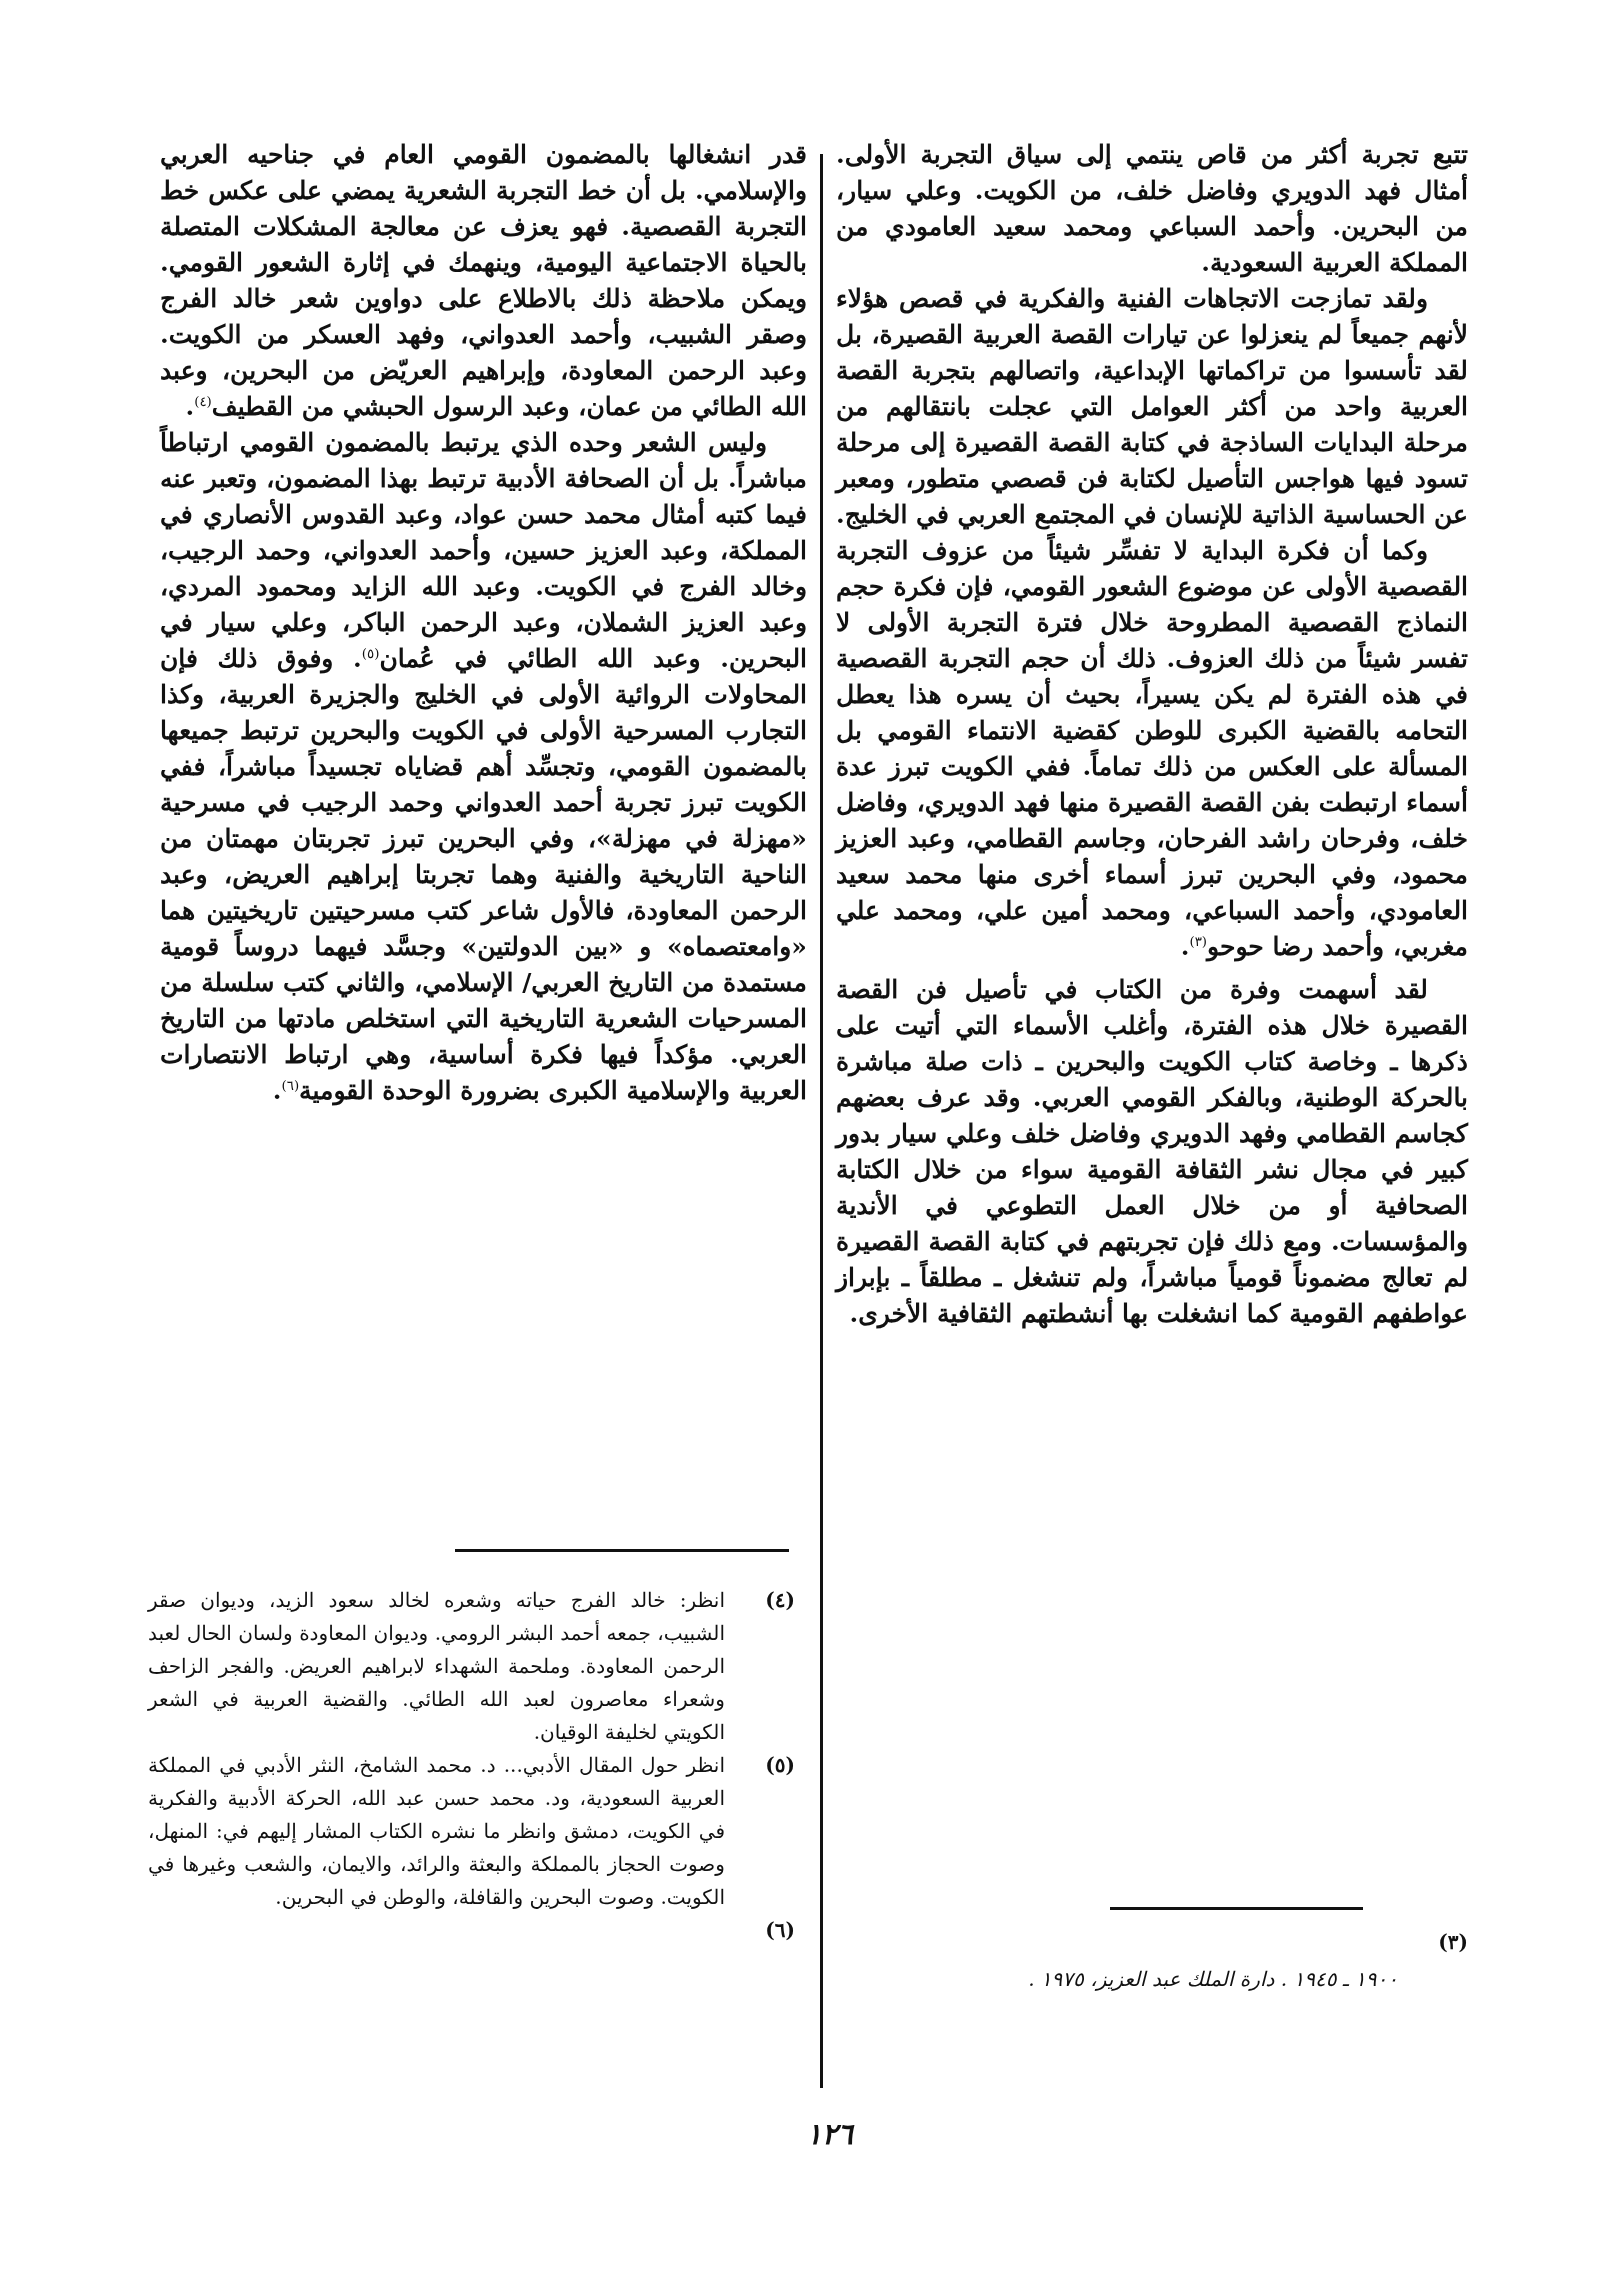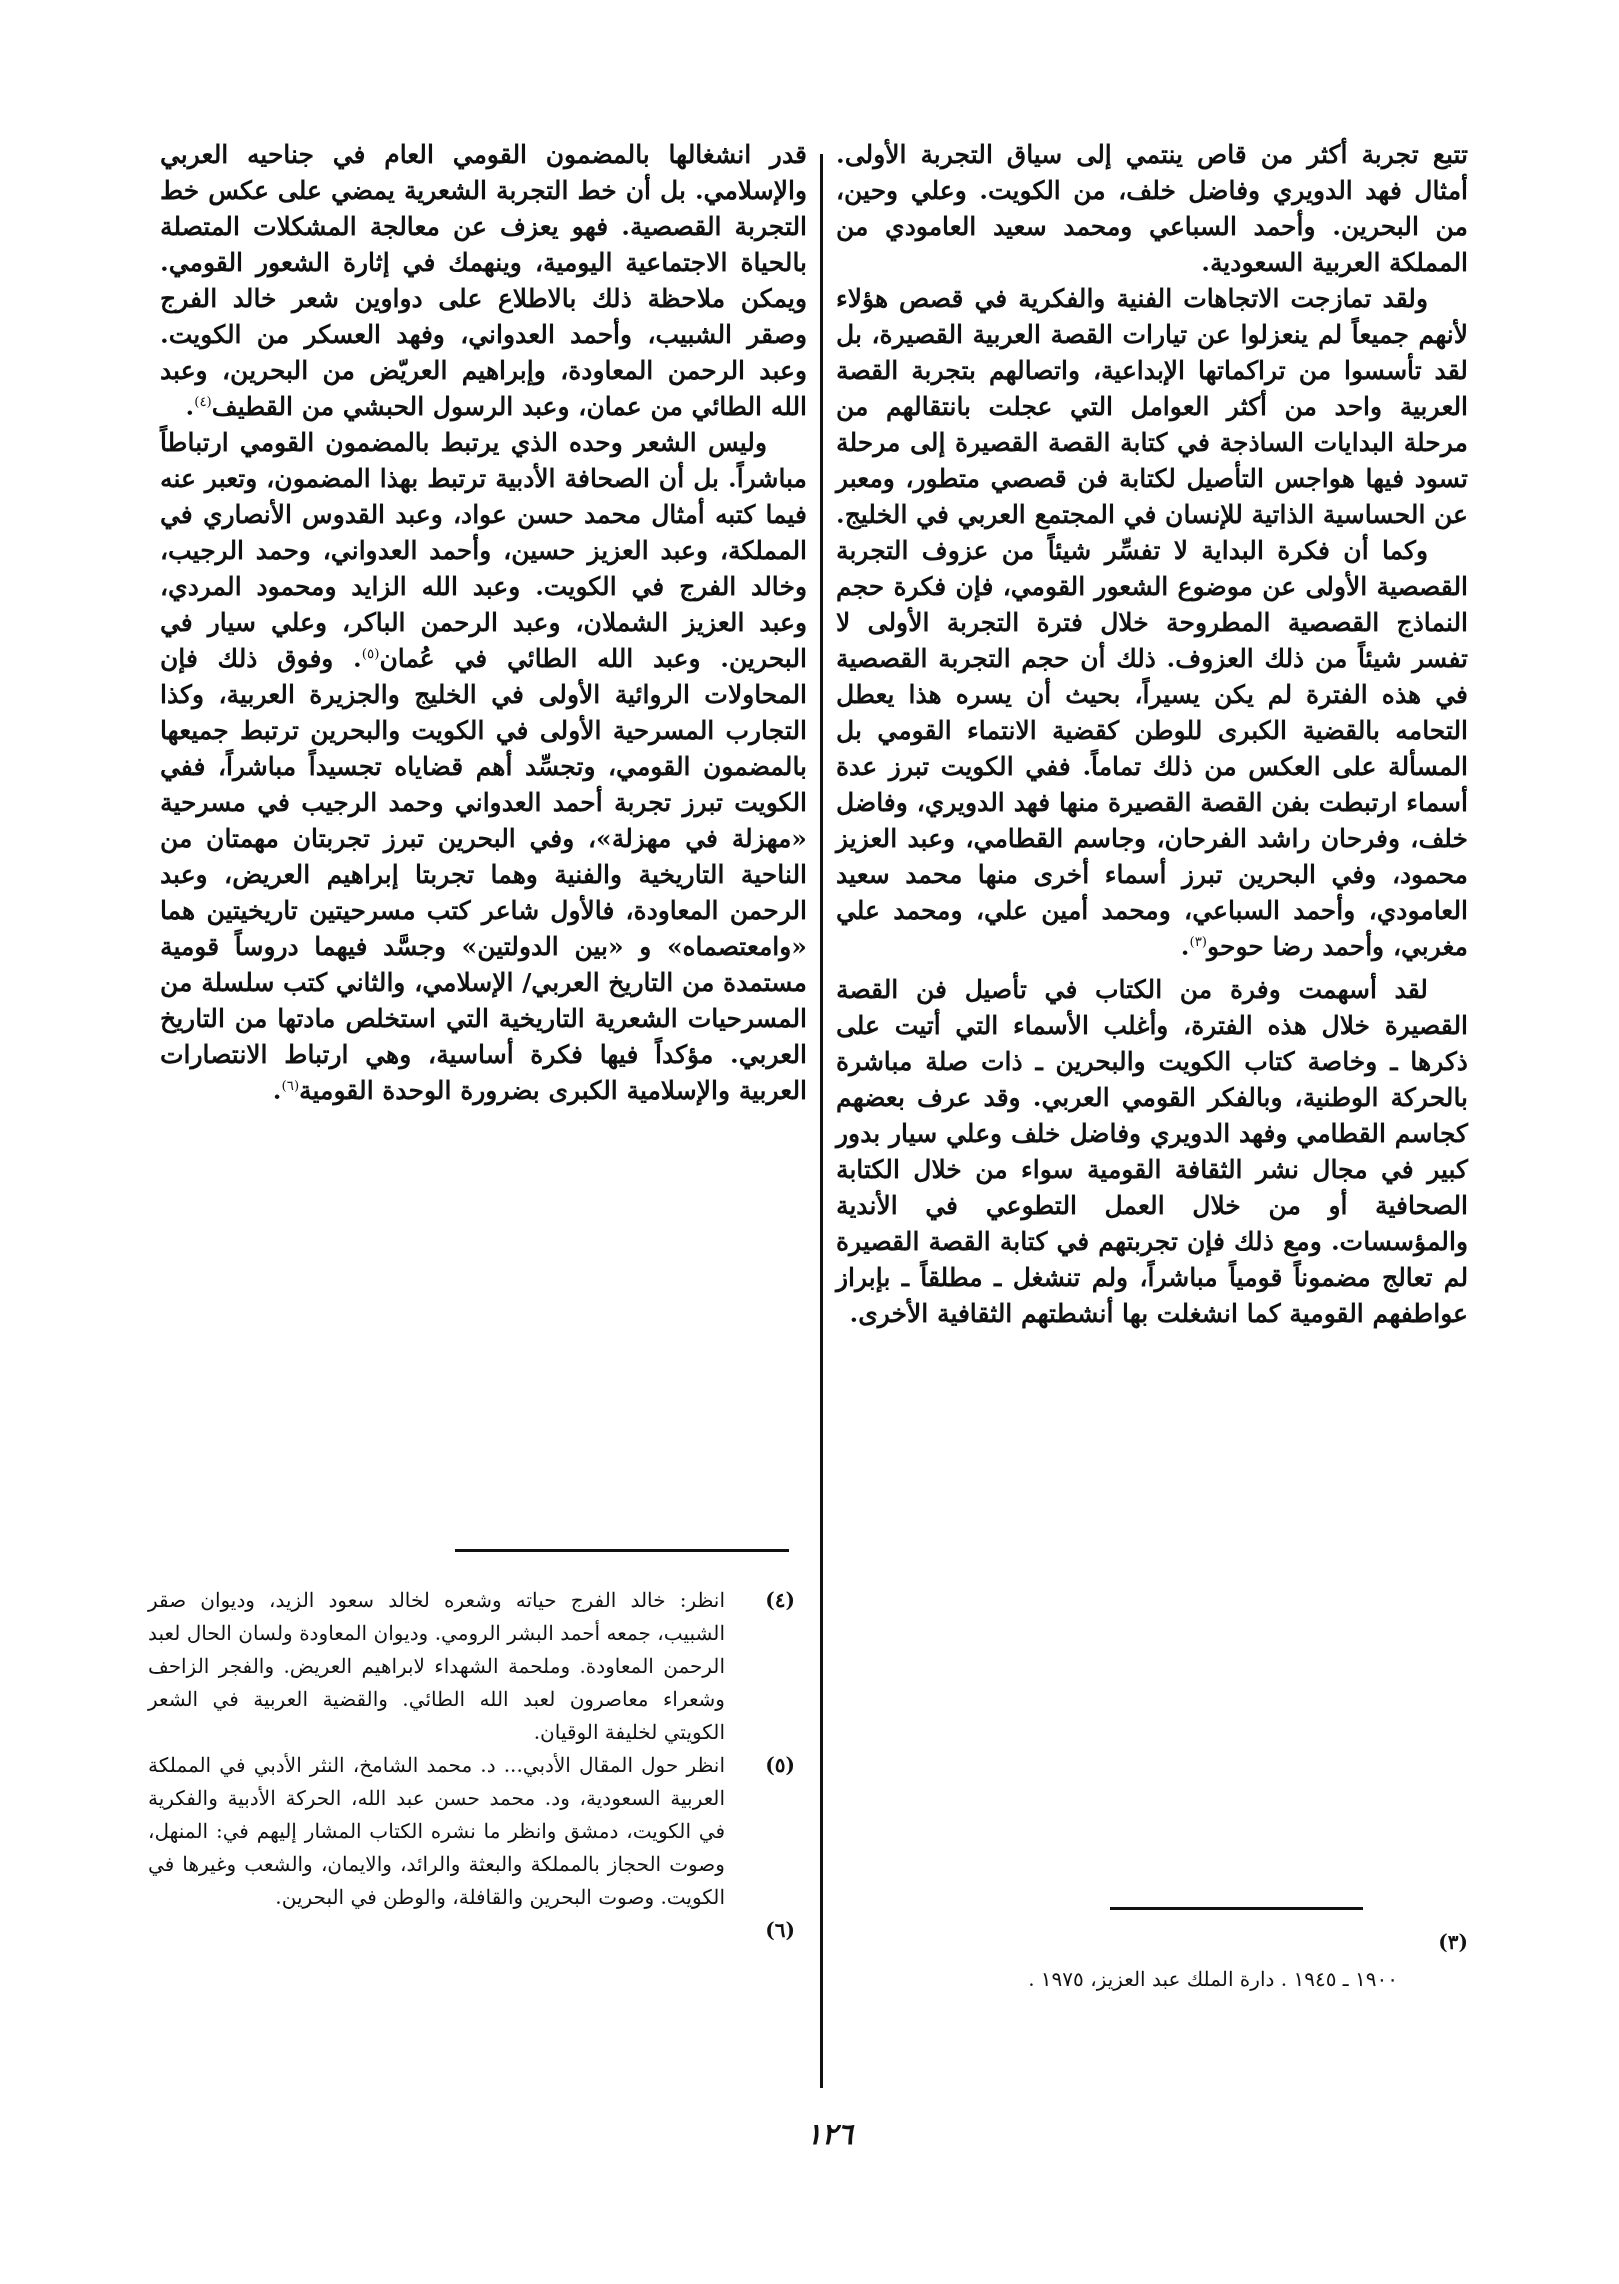--- a/index.html
+++ b/index.html
@@ -39,34 +39,34 @@
   }
   .fn-right { left: 836px; width: 632px; top: 1926px; }
   .fn-left  { left: 148px;  width: 647px; top: 1584px; }
   .fn {
     display: flex; flex-direction: row; align-items: flex-start;
     font-size: 20px; line-height: 33px; font-weight: normal;
   }
   .fn-num { width: 70px; flex: 0 0 70px; text-align: right; font-weight: bold; }
   .fn-text { flex: 1; text-align: justify; text-align-last: right; }
   .fn-extra {
-    font-size: 20px; line-height: 33px; margin-right: 70px; margin-top: 4px;
+    font-size: 20px; line-height: 33px; margin-right: 70px; margin-top: 4px; font-style: italic;
   }
   .page-number {
     position: absolute; left: 796px; top: 2117px; width: 67px;
     text-align: center; font-size: 29px; font-weight: bold;
     font-family: "DejaVu Sans", sans-serif;
     font-style: italic;
   }
 </style>
 </head>
 <body>
 
 <div class="col col-right">
-  <p class="para">تتبع تجربة أكثر من قاص ينتمي إلى سياق التجربة الأولى. أمثال فهد الدويري وفاضل خلف، من الكويت. وعلي وحين، من البحرين. وأحمد السباعي ومحمد سعيد العامودي من المملكة العربية السعودية.</p>
+  <p class="para">تتبع تجربة أكثر من قاص ينتمي إلى سياق التجربة الأولى. أمثال فهد الدويري وفاضل خلف، من الكويت. وعلي سيار، من البحرين. وأحمد السباعي ومحمد سعيد العامودي من المملكة العربية السعودية.</p>
   <p class="para indent">ولقد تمازجت الاتجاهات الفنية والفكرية في قصص هؤلاء لأنهم جميعاً لم ينعزلوا عن تيارات القصة العربية القصيرة، بل لقد تأسسوا من تراكماتها الإبداعية، واتصالهم بتجربة القصة العربية واحد من أكثر العوامل التي عجلت بانتقالهم من مرحلة البدايات الساذجة في كتابة القصة القصيرة إلى مرحلة تسود فيها هواجس التأصيل لكتابة فن قصصي متطور، ومعبر عن الحساسية الذاتية للإنسان في المجتمع العربي في الخليج.</p>
   <p class="para indent"><span>وكما أن فكرة البداية لا تفسِّر شيئاً من عزوف التجربة القصصية الأولى عن موضوع الشعور القومي، فإن فكرة حجم النماذج القصصية المطروحة خلال فترة التجربة الأولى لا تفسر شيئاً من ذلك العزوف. ذلك أن حجم التجربة القصصية في هذه الفترة لم يكن يسيراً، بحيث أن يسره هذا يعطل التحامه بالقضية الكبرى للوطن كقضية الانتماء القومي بل المسألة على العكس من ذلك تماماً. ففي الكويت تبرز عدة أسماء ارتبطت بفن القصة القصيرة منها فهد الدويري، وفاضل خلف، وفرحان راشد الفرحان، وجاسم القطامي، وعبد العزيز محمود، وفي البحرين تبرز أسماء أخرى منها محمد سعيد العامودي، وأحمد السباعي، ومحمد أمين علي، ومحمد علي مغربي، وأحمد رضا حوحو</span><sup class="fnref">(٣)</sup><span>.</span></p>
   <p class="para indent gap">لقد أسهمت وفرة من الكتاب في تأصيل فن القصة القصيرة خلال هذه الفترة، وأغلب الأسماء التي أتيت على ذكرها ـ وخاصة كتاب الكويت والبحرين ـ ذات صلة مباشرة بالحركة الوطنية، وبالفكر القومي العربي. وقد عرف بعضهم كجاسم القطامي وفهد الدويري وفاضل خلف وعلي سيار بدور كبير في مجال نشر الثقافة القومية سواء من خلال الكتابة الصحافية أو من خلال العمل التطوعي في الأندية والمؤسسات. ومع ذلك فإن تجربتهم في كتابة القصة القصيرة لم تعالج مضموناً قومياً مباشراً، ولم تنشغل ـ مطلقاً ـ بإبراز عواطفهم القومية كما انشغلت بها أنشطتهم الثقافية الأخرى.</p>
 </div>
 
 <div class="rule rule-right"></div>
 
 <div class="footnotes fn-right">
   <div class="fn">
     <span class="fn-num">(٣)</span>

